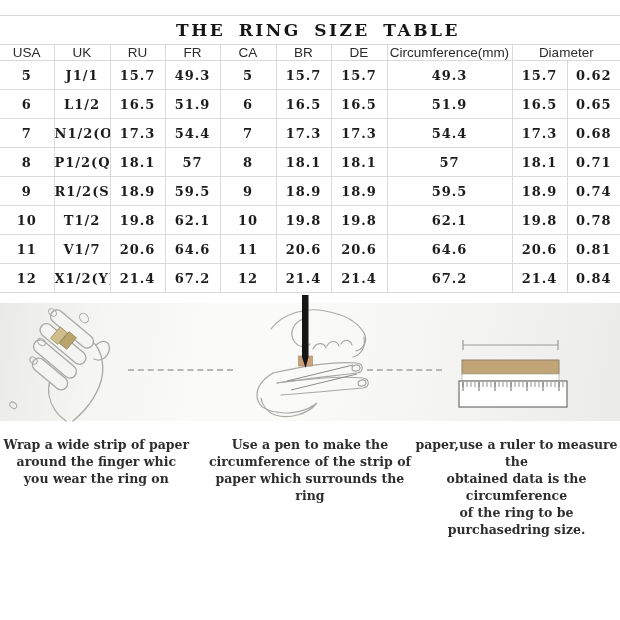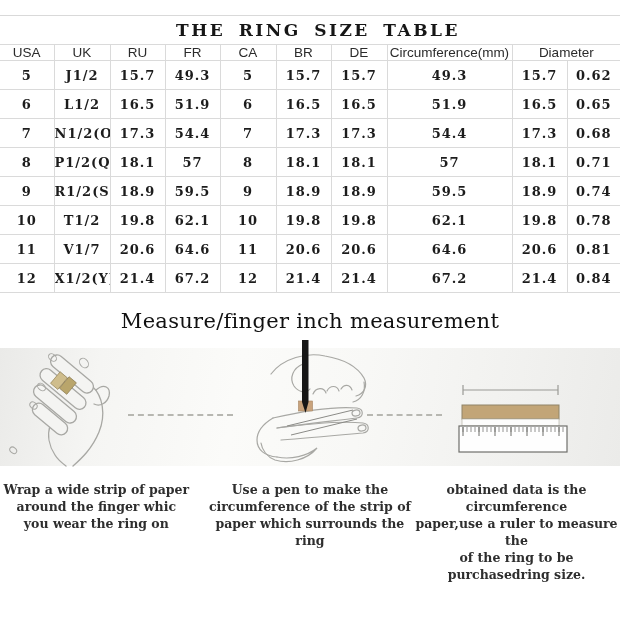--- a/index.html
+++ b/index.html
@@ -73,21 +73,21 @@
       <th>RU</th>
       <th>FR</th>
       <th>CA</th>
       <th>BR</th>
       <th>DE</th>
       <th>Circumference(mm)</th>
       <th class="edge-r" colspan="2">Diameter</th>
     </tr>
     <tr class="data">
       <td class="edge-l">5</td>
-          <td>J1/2</td>
+          <td>J1/1</td>
           <td>15.7</td>
           <td>49.3</td>
           <td>5</td>
           <td>15.7</td>
           <td>15.7</td>
           <td>49.3</td>
           <td>15.7</td>
           <td class="edge-r">0.62</td>
     </tr>
     <tr class="data">
@@ -170,21 +170,20 @@
           <td>12</td>
           <td>21.4</td>
           <td>21.4</td>
           <td>67.2</td>
           <td>21.4</td>
           <td class="edge-r">0.84</td>
     </tr>
   </tbody>
     </table>
 
-  <div class="subtitle">Measure/finger inch measurement</div>
 
   <div class="illustrations">
     <div class="shade"></div>
     <div class="dash d1"></div>
     <div class="dash d2"></div>
 
     <svg class="illo c1" viewBox="0 0 207 130">
       <g stroke="#a8a8a4" stroke-width="1.3" fill="none" stroke-linecap="round">
         <path d="M92,48 C103,58 106,77 99,94 C92,111 81,121 73,128"></path>
         <path d="M50,88 C47,97 49,108 55,117 C58,122 62,125 66,128"></path>
@@ -251,19 +250,19 @@
       <div>Wrap a wide strip of paper</div>
       <div>around the finger whic</div>
       <div>you wear the ring on</div>
     </div>
     <div class="cap c2">
       <div>Use a pen to make the</div>
       <div>circumference of the strip of</div>
       <div>paper which surrounds the ring</div>
     </div>
     <div class="cap c3">
+      <div>paper,use a ruler to measure the</div>
       <div>obtained data is the circumference</div>
-      <div>paper,use a ruler to measure the</div>
       <div>of the ring to be purchasedring size.</div>
     </div>
   </div>
 
 </div>
 
 </body></html>

